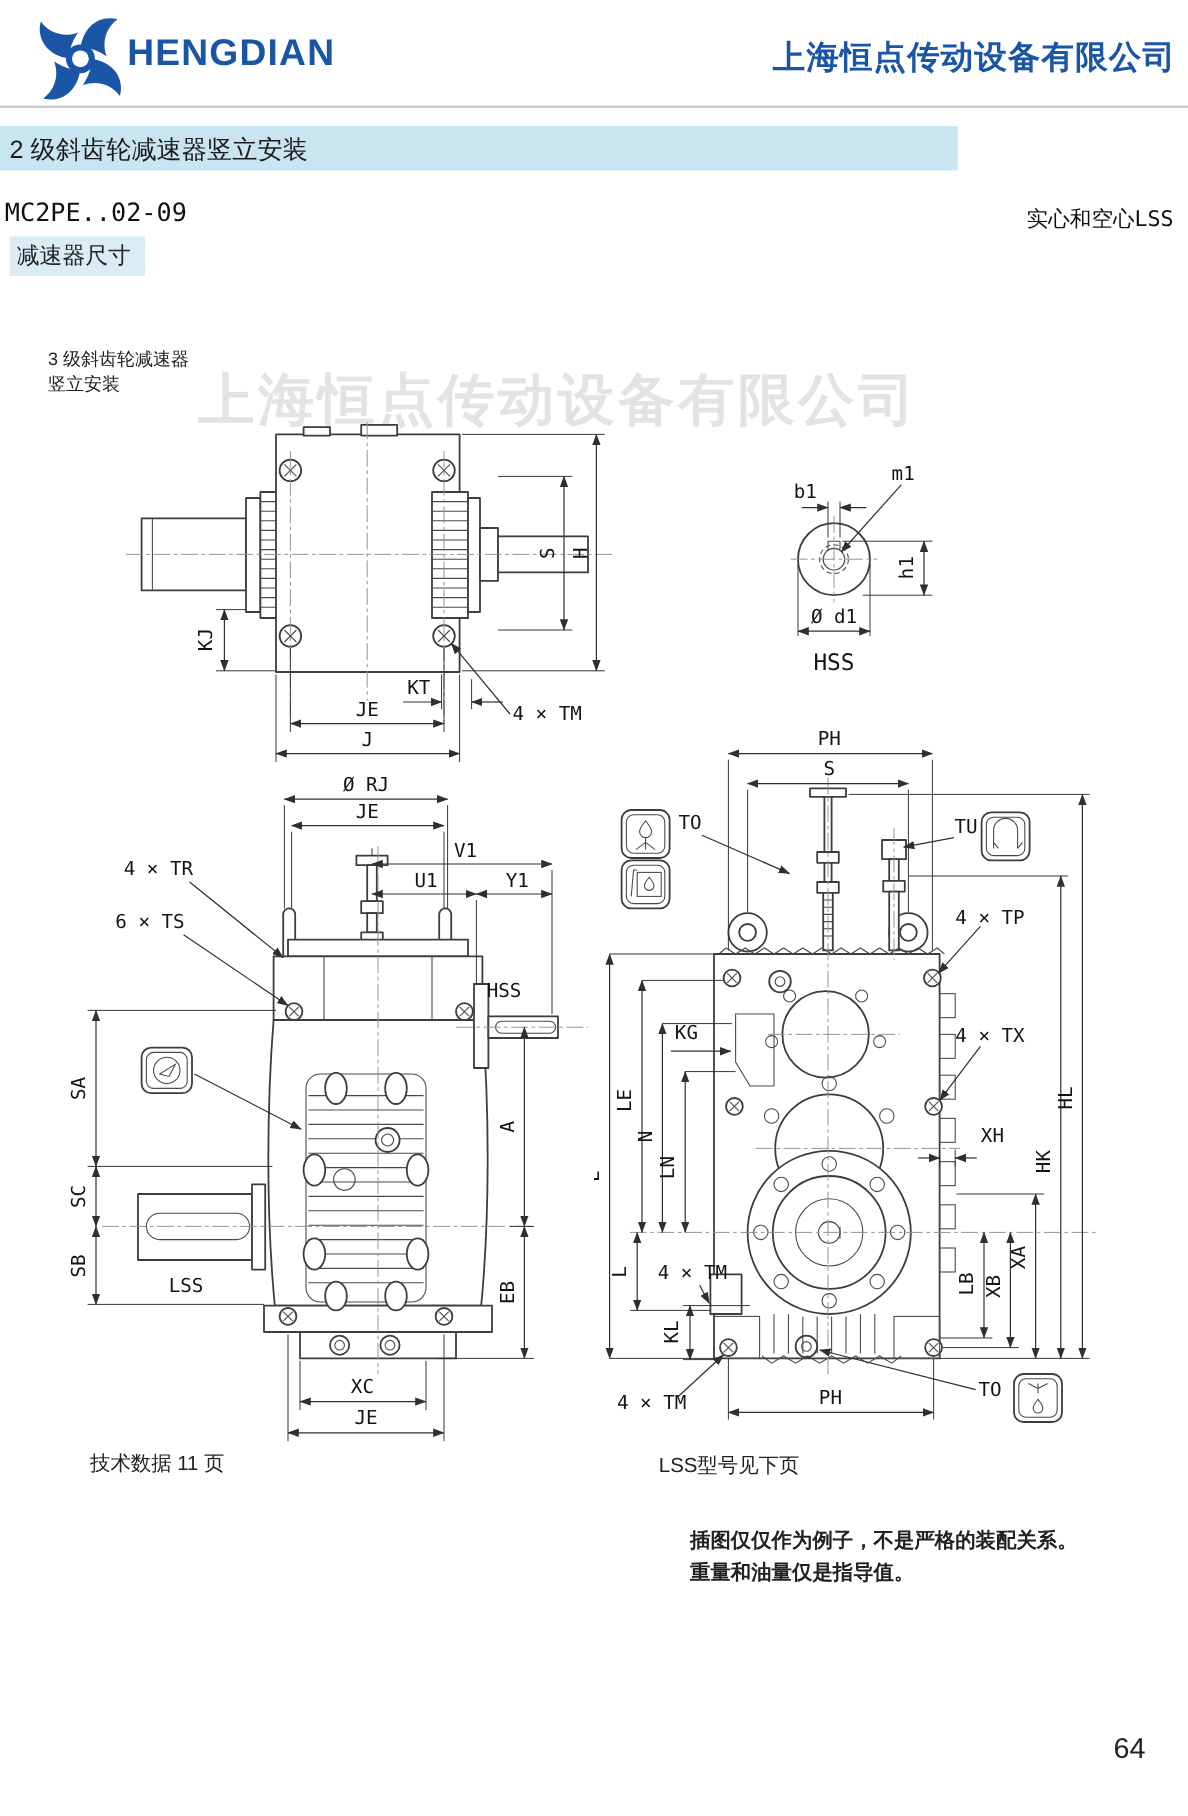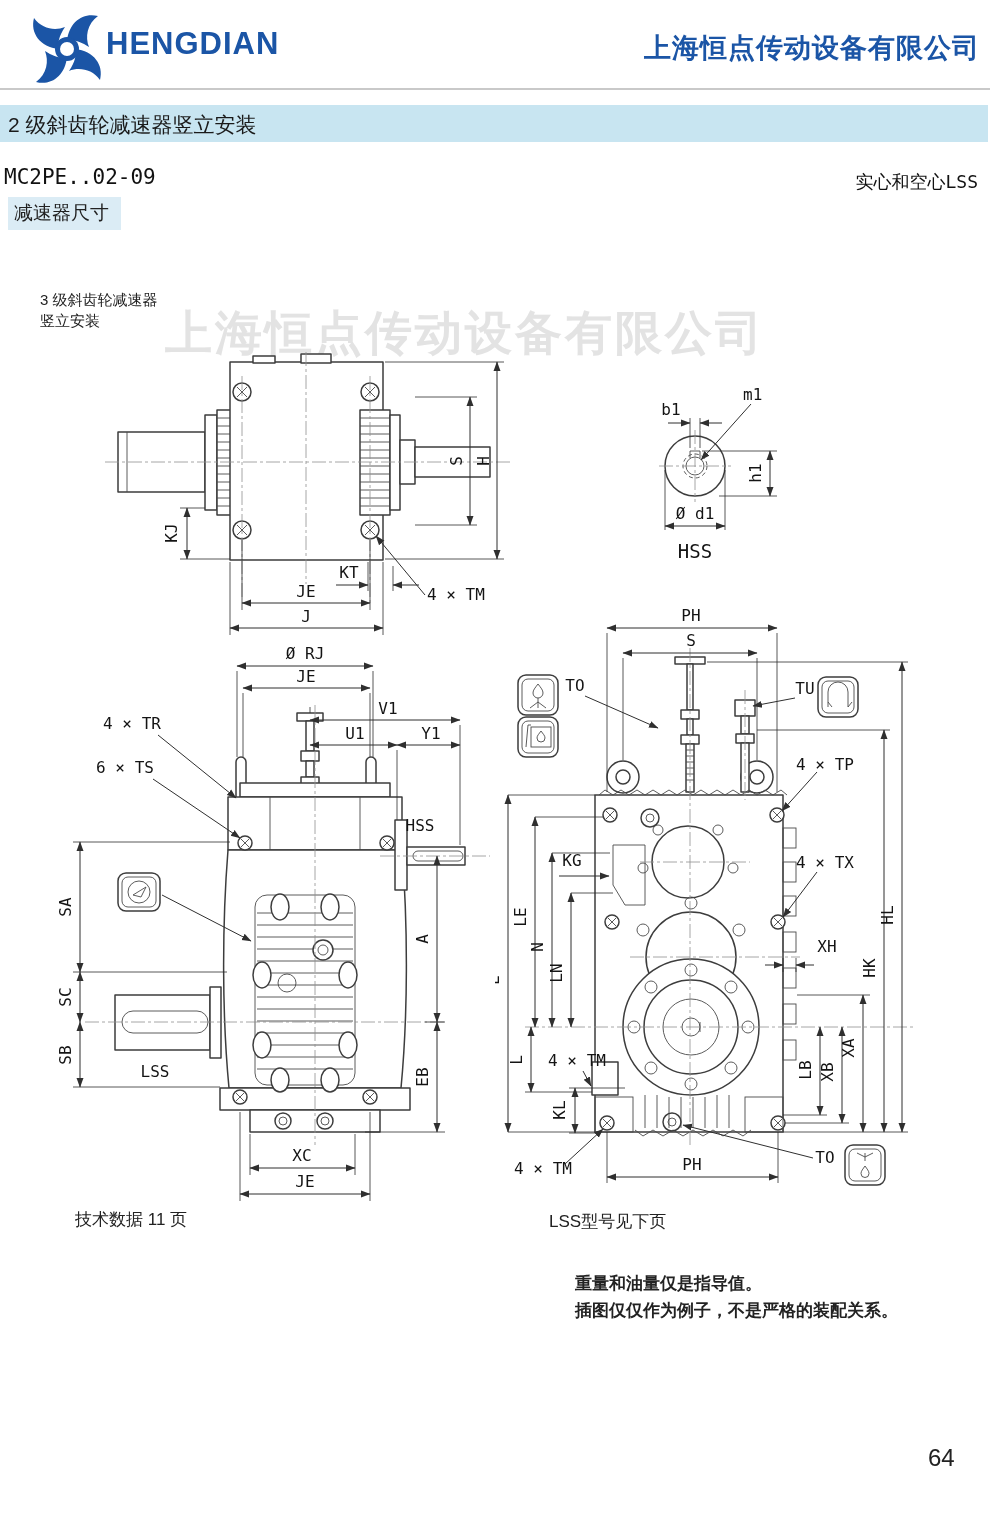--- a/index.html
+++ b/index.html
@@ -6,21 +6,21 @@
   .page{position:relative;width:990px;height:1513px;background:#fff;overflow:hidden;
         font-family:"Liberation Sans",sans-serif;color:#111;}
   
   .hdr-rule{position:absolute;left:0;top:88px;width:990px;height:2px;background:#c9c9c9;}
   .logo{position:absolute;left:30px;top:10px;}
   .logo-text{position:absolute;left:106px;top:26px;font-size:31px;font-weight:600;
              color:#1b55a6;letter-spacing:1px;}
   .company{position:absolute;right:10px;top:30px;font-size:27px;font-weight:bold;
            color:#1b55a6;font-family:"Liberation Serif",serif;letter-spacing:1px;}
   
-  .banner{position:absolute;left:0;top:105px;width:988px;height:37px;background:#c8e5f1;}
+  .banner{position:absolute;left:0;top:105px;width:798px;height:37px;background:#c8e5f1;}
   .banner span{display:inline-block;padding:6px 0 0 8px;font-size:21px;color:#1a1a1a;}
   .model{position:absolute;left:4px;top:165px;font-family:"DejaVu Sans Mono",monospace;
          font-size:21px;color:#111;}
   .shaft-note{position:absolute;right:12px;top:170px;font-size:18px;color:#111;
               font-family:"DejaVu Sans Mono",monospace;}
   .section-tag{position:absolute;left:8px;top:197px;background:#dbecf5;
                padding:3px 12px 4px 6px;font-size:19px;color:#222;}
   .intro{position:absolute;left:40px;top:247px;font-size:15px;line-height:21px;color:#222;margin-top:42px;}
   .watermark{position:absolute;left:165px;top:302px;font-size:47px;color:#e3e3e3;
              letter-spacing:3px;white-space:nowrap;font-weight:bold;z-index:0;}
@@ -492,18 +492,18 @@
       <text class="d dm" transform="rotate(-90 380 368)" x="380" y="368">HK</text>
       <line x1="212" y1="62" x2="413" y2="62" class="ext"></line>
       <line x1="407" y1="62" x2="407" y2="532" class="dim" marker-start="url(#arD)" marker-end="url(#arD)"></line>
       <text class="d dm" transform="rotate(-90 398 315)" x="398" y="315">HL</text>
     </g>
   </svg>
 
   <div class="cap" style="left:75px;top:1208px;">技术数据 11 页</div>
   <div class="cap" style="left:549px;top:1210px;">LSS型号见下页</div>
   <div class="notes">
+    <div>插图仅仅作为例子，不是严格的装配关系。</div>
     <div>重量和油量仅是指导值。</div>
-    <div>插图仅仅作为例子，不是严格的装配关系。</div>
   </div>
   <div class="pageno">64</div>
 
 </div>
 
 </body></html>

